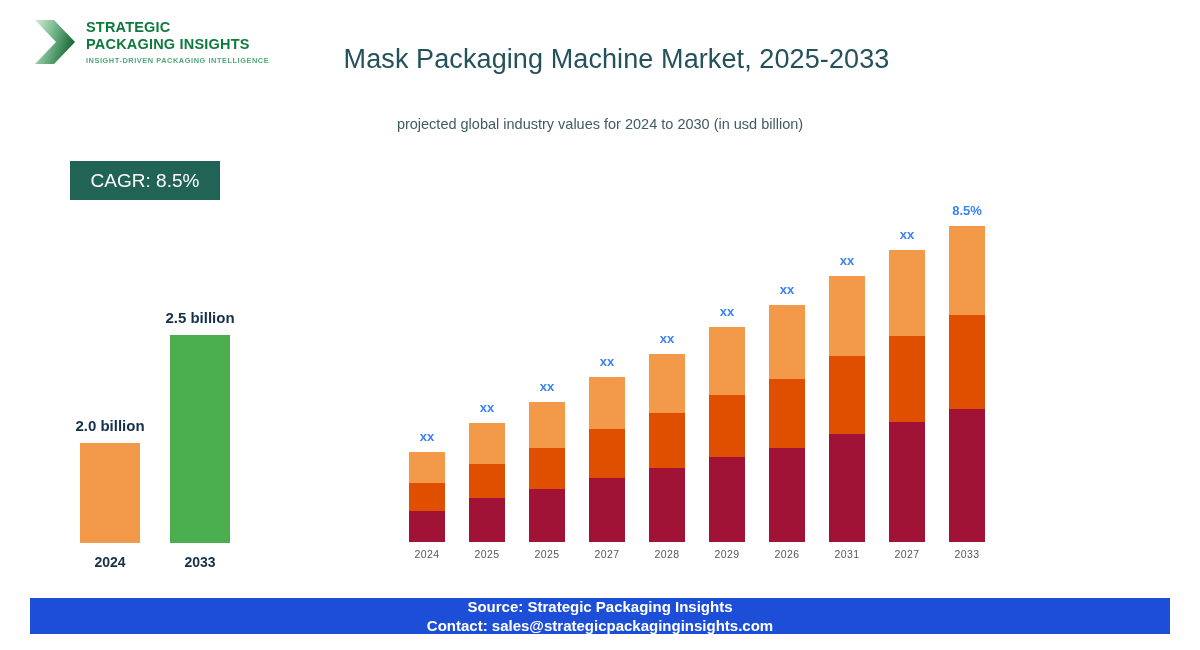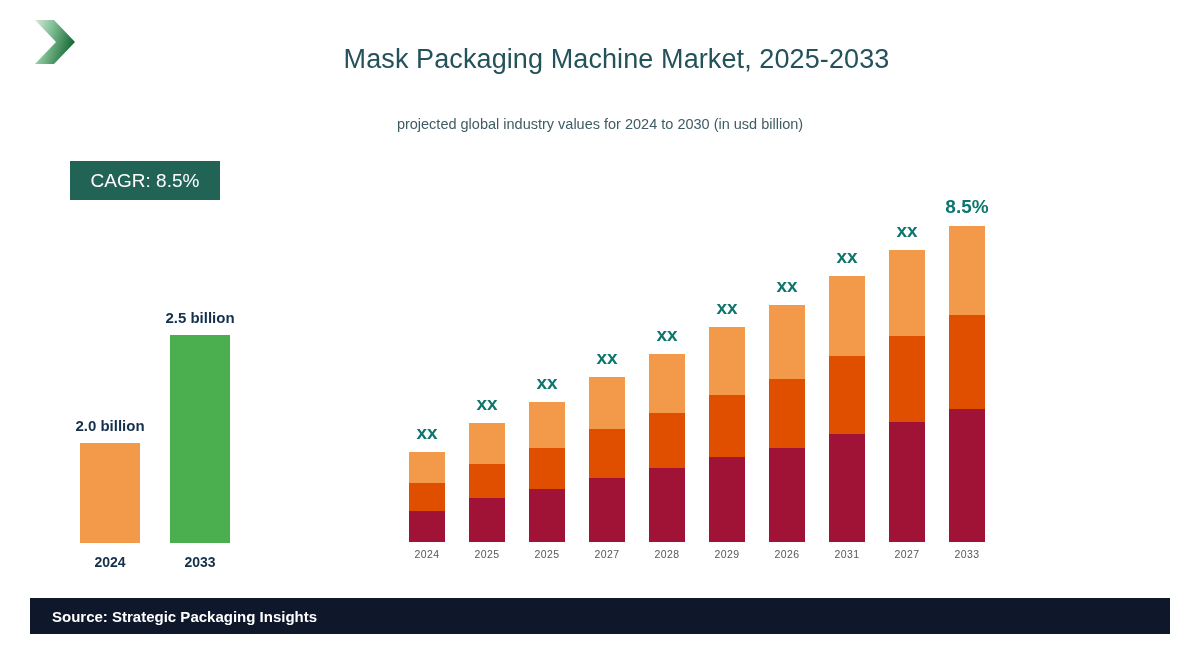--- a/index.html
+++ b/index.html
@@ -121,23 +121,23 @@
     position: absolute;
     bottom: 0;
     width: 40px;
     display: flex;
     flex-direction: column;
     align-items: center;
     justify-content: flex-end;
     height: 100%;
   }
   .stack-top-label {
-    font-size: 19px;
-    font-weight: bold;
-    color: #0f766e;
+    font-size: 13px;
+    font-weight: bold;
+    color: #3b82f6;
     margin-bottom: 8px;
     white-space: nowrap;
     text-align: center;
   }
   .stack-bar {
     width: 36px;
     display: flex;
     flex-direction: column;
   }
   .seg { width: 100%; }
@@ -151,25 +151,26 @@
     letter-spacing: 0.4px;
   }
 
   
   .footer {
     position: absolute;
     left: 30px;
     right: 30px;
     bottom: 16px;
     height: 36px;
-    background: #0f172a;
+    background: #1d4ed8;
     display: flex;
     align-items: center;
     justify-content: space-between;
     padding: 0 22px;
+    flex-direction: column;
   }
   .footer-text {
     color: #ffffff;
     font-size: 15px;
     font-weight: bold;
   }
 </style>
 </head>
 <body>
 
@@ -179,20 +180,25 @@
       <defs>
         <linearGradient id="chevGrad" x1="0" y1="0" x2="1" y2="0.35">
           <stop offset="0%" stop-color="#D7E9DC"></stop>
           <stop offset="45%" stop-color="#7FBD93"></stop>
           <stop offset="100%" stop-color="#1B6B38"></stop>
         </linearGradient>
       </defs>
       <path d="M3 4 L22 4 L43 26 L22 48 L3 48 L24 26 Z" fill="url(#chevGrad)"></path>
     </svg>
   </span>
+  <span class="logo-text">
+    <span class="logo-line1">STRATEGIC</span>
+    <span class="logo-line2">PACKAGING INSIGHTS</span>
+    <span class="logo-tag">INSIGHT-DRIVEN PACKAGING INTELLIGENCE</span>
+  </span>
 </div>
 
 <div class="chart-title">Mask Packaging Machine Market, 2025-2033</div>
 <div class="chart-subtitle">projected global industry values for 2024 to 2030 (in usd billion)</div>
 
 <div class="cagr-badge">CAGR: 8.5%</div>
 
 <div class="compare-panel">
   <div class="compare-col first">
     <span class="compare-value">2.0 billion</span>
@@ -294,13 +300,14 @@
         <div class="seg s3" style="height: 89.6px; background: rgb(242, 153, 74);"></div>
         <div class="seg s2" style="height: 93.3333px; background: rgb(224, 78, 0);"></div>
         <div class="seg s1" style="height: 133.467px; background: rgb(160, 18, 54);"></div>
       </div>
       <span class="stack-year">2033</span>
     </div>
   </div>
 
 <div class="footer">
   <span class="footer-text">Source: Strategic Packaging Insights</span>
+  <span class="footer-text">Contact: sales@strategicpackaginginsights.com</span>
 </div>
 
 </body></html>

